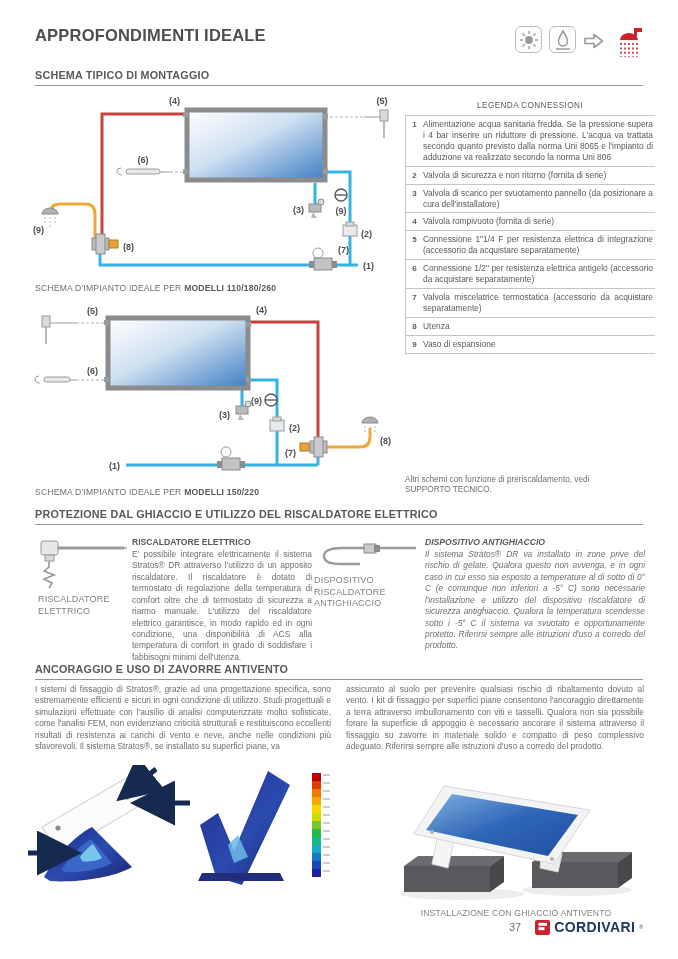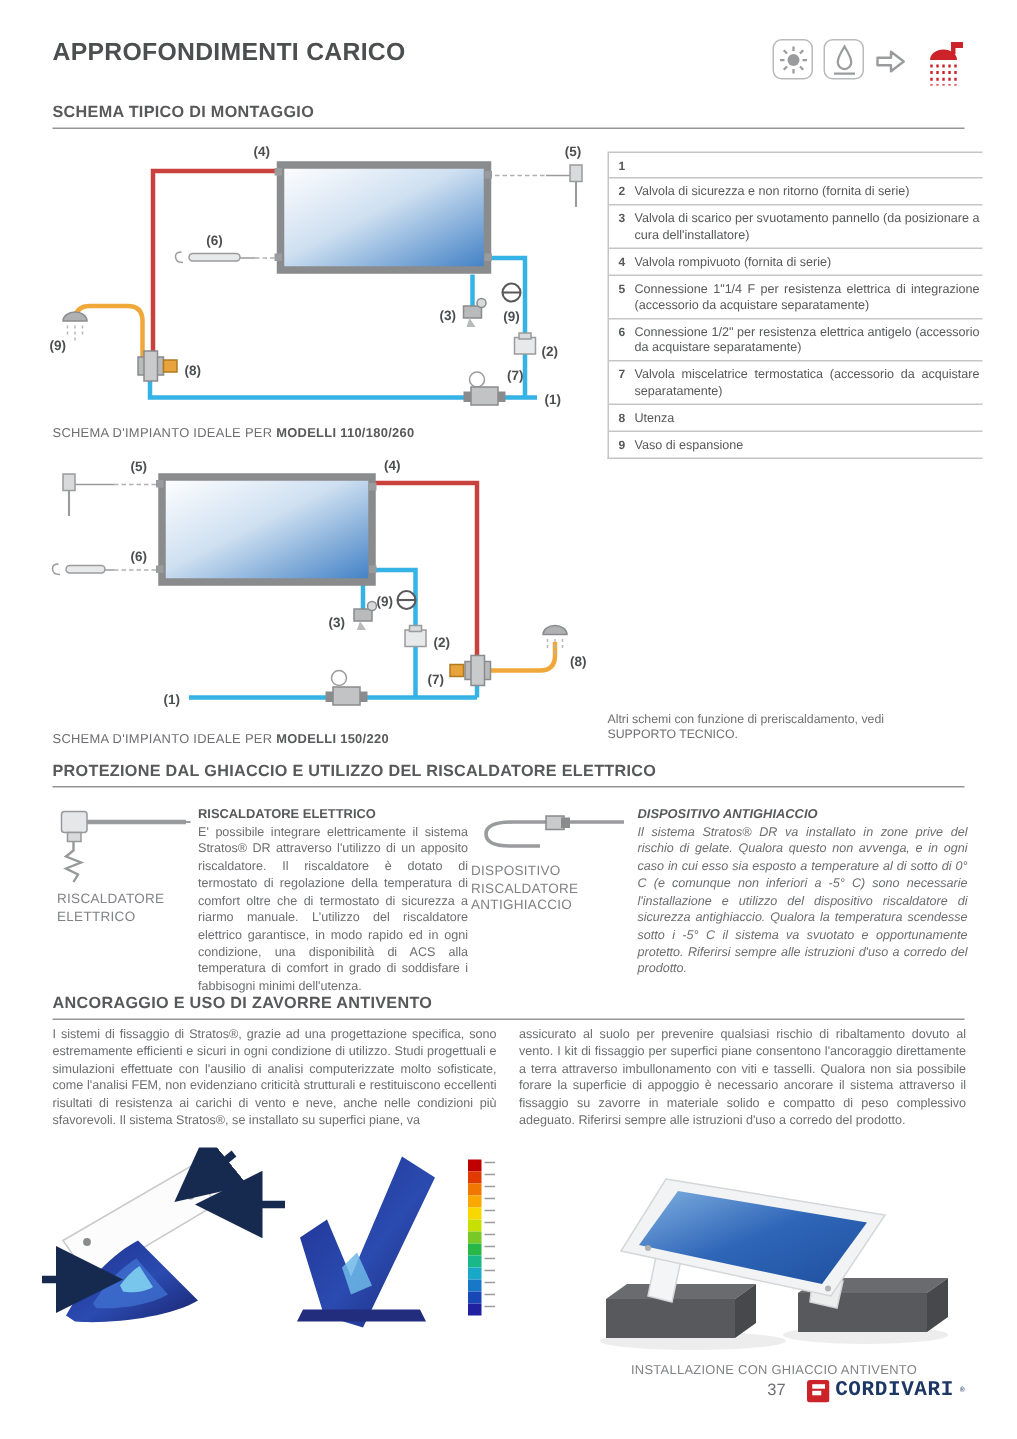--- a/index.html
+++ b/index.html
@@ -27,32 +27,32 @@
   .legend-row { display:flex; border-top:1px solid #c4c5c7; padding:3px 0 3px 0; }
   .legend-num { width:17px; flex:0 0 17px; text-align:center; font-size:8px; font-weight:bold; color:#58595b; padding-top:1px; }
   .legend-text { flex:1; font-size:8.4px; line-height:1.3; color:#58595b; text-align:justify; padding-right:2px; }
   .note { left:405px; top:475px; width:250px; font-size:8.2px; line-height:1.25; color:#6d6e71; }
   .body-text { font-size:8.4px; line-height:1.36; text-align:justify; color:#6d6e71; }
   .col-title { font-size:8.6px; font-weight:bold; color:#58595b; margin-bottom:2px; }
   .icon-label { font-size:9px; line-height:1.3; color:#808285; letter-spacing:.2px; }
   .img-caption { font-size:8.6px; color:#808285; text-align:center; letter-spacing:.2px; line-height:1.3; }
   .footer { left:0; top:919px; width:643px; display:flex; justify-content:flex-end; align-items:center; gap:14px; }
   .page-num { font-size:11px; color:#6d6e71; }
-  .brand { display:flex; align-items:center; gap:4px;font-family:Liberation Mono, monospace; }
+  .brand { display:flex; align-items:center; gap:4px; }
   .brand-text { font-size:14px; font-weight:bold; color:#1d3764; letter-spacing:.4px; }
   .brand-r { font-size:5px; color:#1d3764; vertical-align:top; }
   svg text { font-family:"Liberation Sans", sans-serif; }
   .dlabel { font-size:9px; font-weight:bold; fill:#4d4e50; }
 </style>
 </head>
 <body>
 
 <div class="page">
 
-  <div class="abs page-title">APPROFONDIMENTI CARICO</div>
+  <div class="abs page-title">APPROFONDIMENTI IDEALE</div>
 
   <div class="abs header-icons">
     <span class="icon-box">
       <svg width="20" height="20" viewBox="0 0 20 20">
         <circle cx="10" cy="10" r="4" fill="#9a9b9d"></circle>
         <g stroke="#9a9b9d" stroke-width="1.5">
           <line x1="10" y1="1" x2="10" y2="4"></line>
             <line x1="10" y1="16" x2="10" y2="19"></line>
           <line x1="1" y1="10" x2="4" y2="10"></line>
             <line x1="16" y1="10" x2="19" y2="10"></line>
@@ -251,23 +251,25 @@
     <text class="dlabel" x="266" y="156" text-anchor="end">(7)</text>
     <text class="dlabel" x="350" y="144">(8)</text>
     <text class="dlabel" x="90" y="169" text-anchor="end">(1)</text>
   </svg>
 
   <div class="abs caption-models" style="left:35px; top:487px;">
     <span>SCHEMA D'IMPIANTO IDEALE PER </span><b>MODELLI 150/220</b>
   </div>
 
   <div class="abs legend">
+    <div class="legend-title">LEGENDA CONNESSIONI</div>
     <div class="legend-rows">
       <div class="legend-row">
         <span class="legend-num">1</span>
+        <span class="legend-text">Alimentazione acqua sanitaria fredda. Se la pressione supera i 4 bar inserire un riduttore di pressione. L'acqua va trattata secondo quanto previsto dalla norma Uni 8065 e l'impianto di adduzione va realizzato secondo la norma Uni 806</span>
       </div>
       <div class="legend-row">
         <span class="legend-num">2</span>
         <span class="legend-text">Valvola di sicurezza e non ritorno (fornita di serie)</span>
       </div>
       <div class="legend-row">
         <span class="legend-num">3</span>
         <span class="legend-text">Valvola di scarico per svuotamento pannello (da posizionare a cura dell'installatore)</span>
       </div>
       <div class="legend-row">

